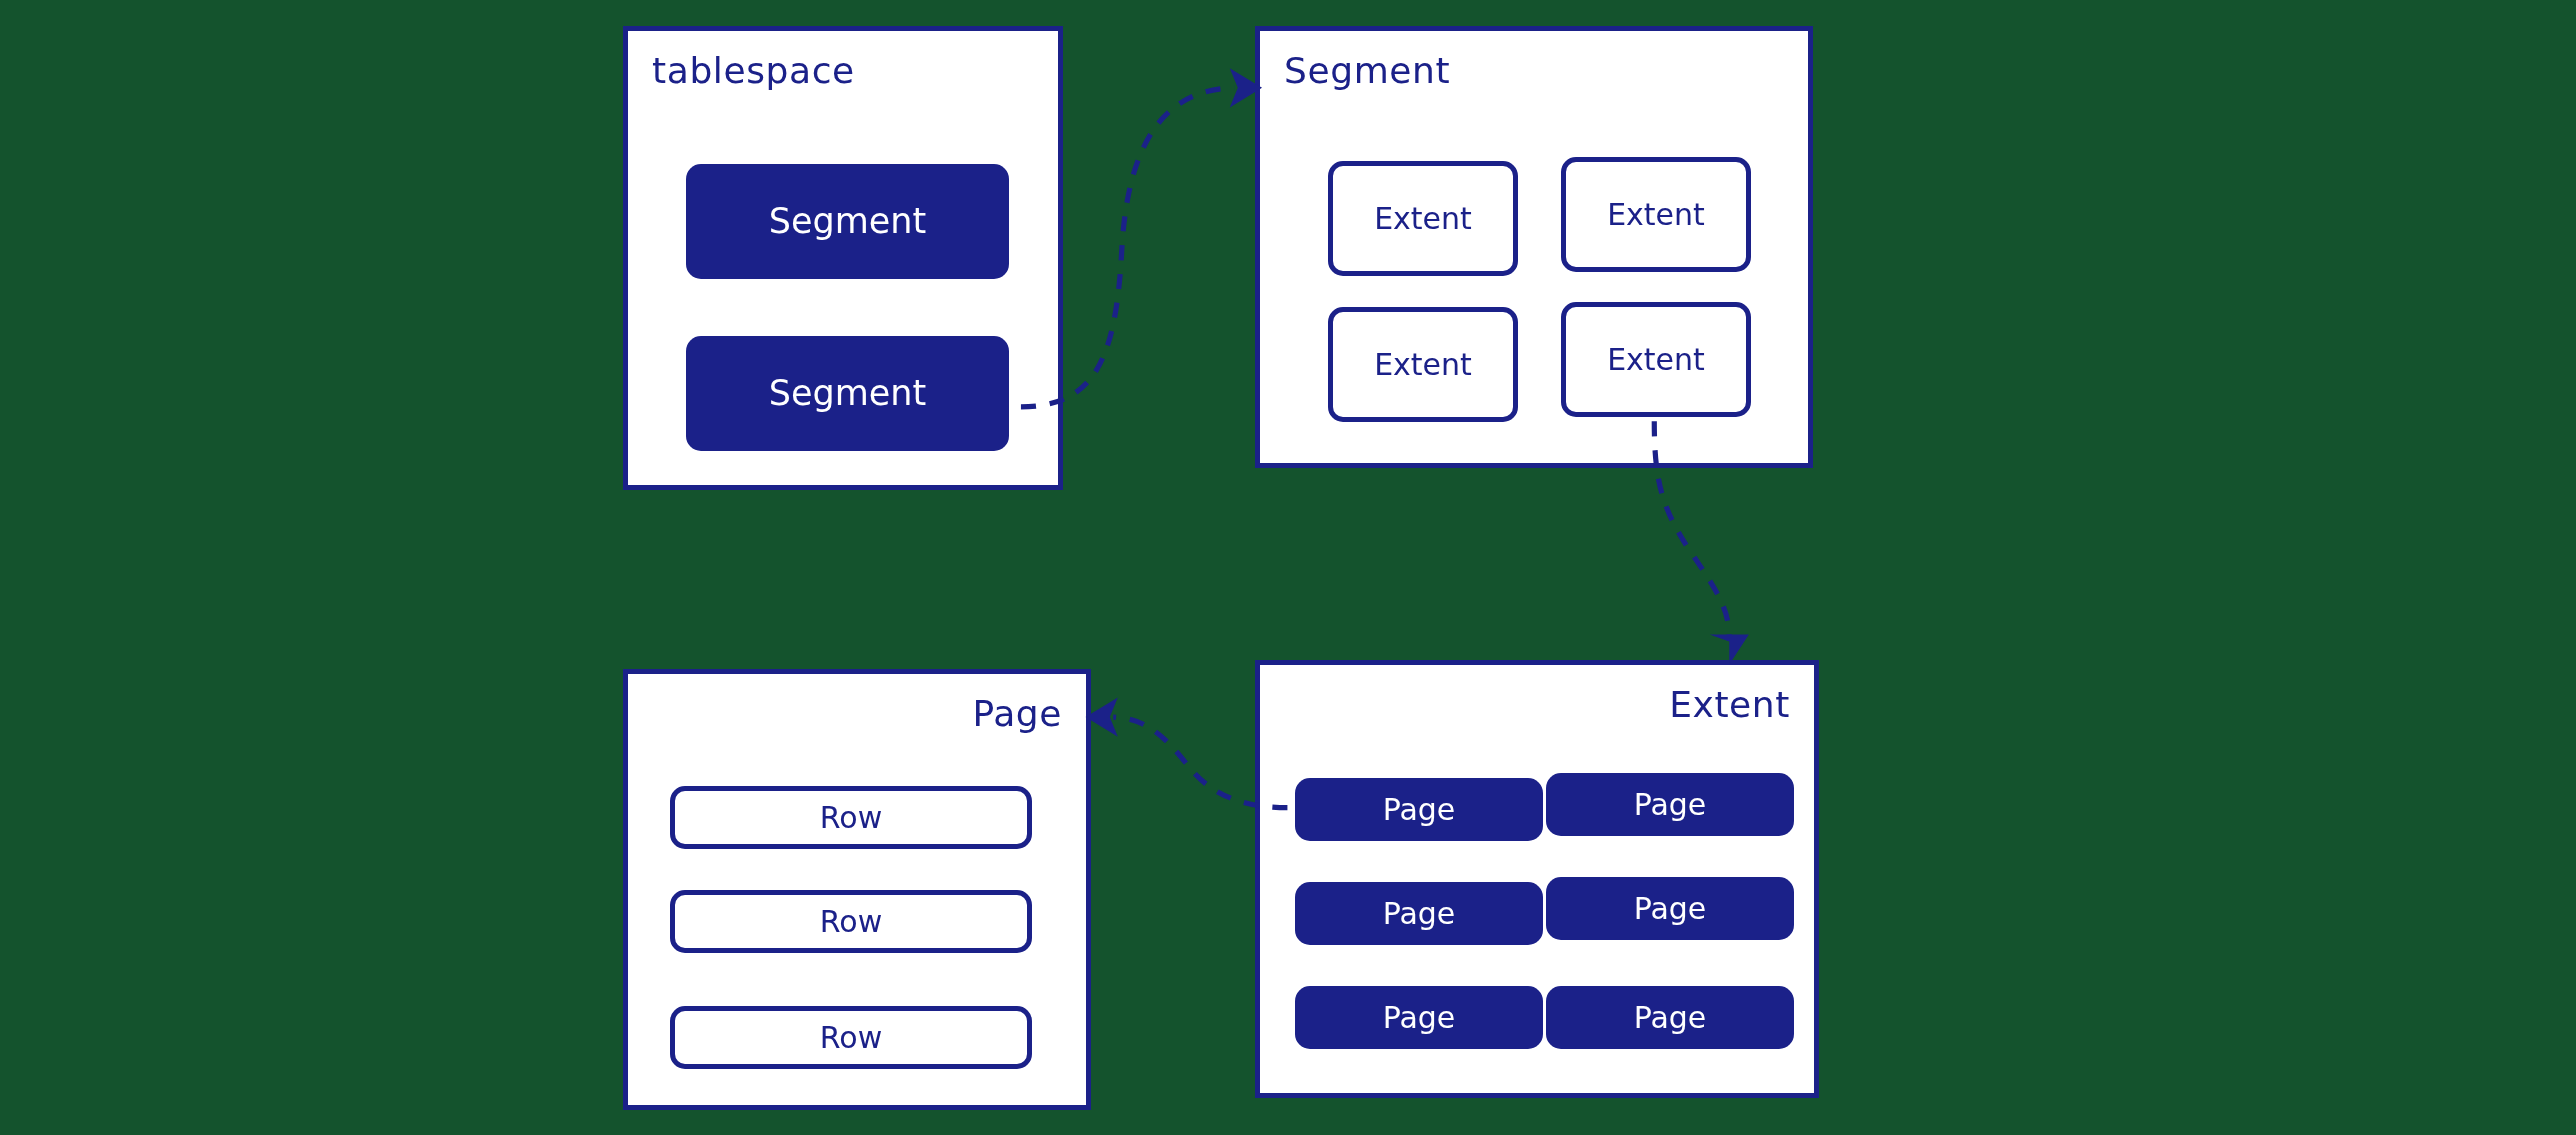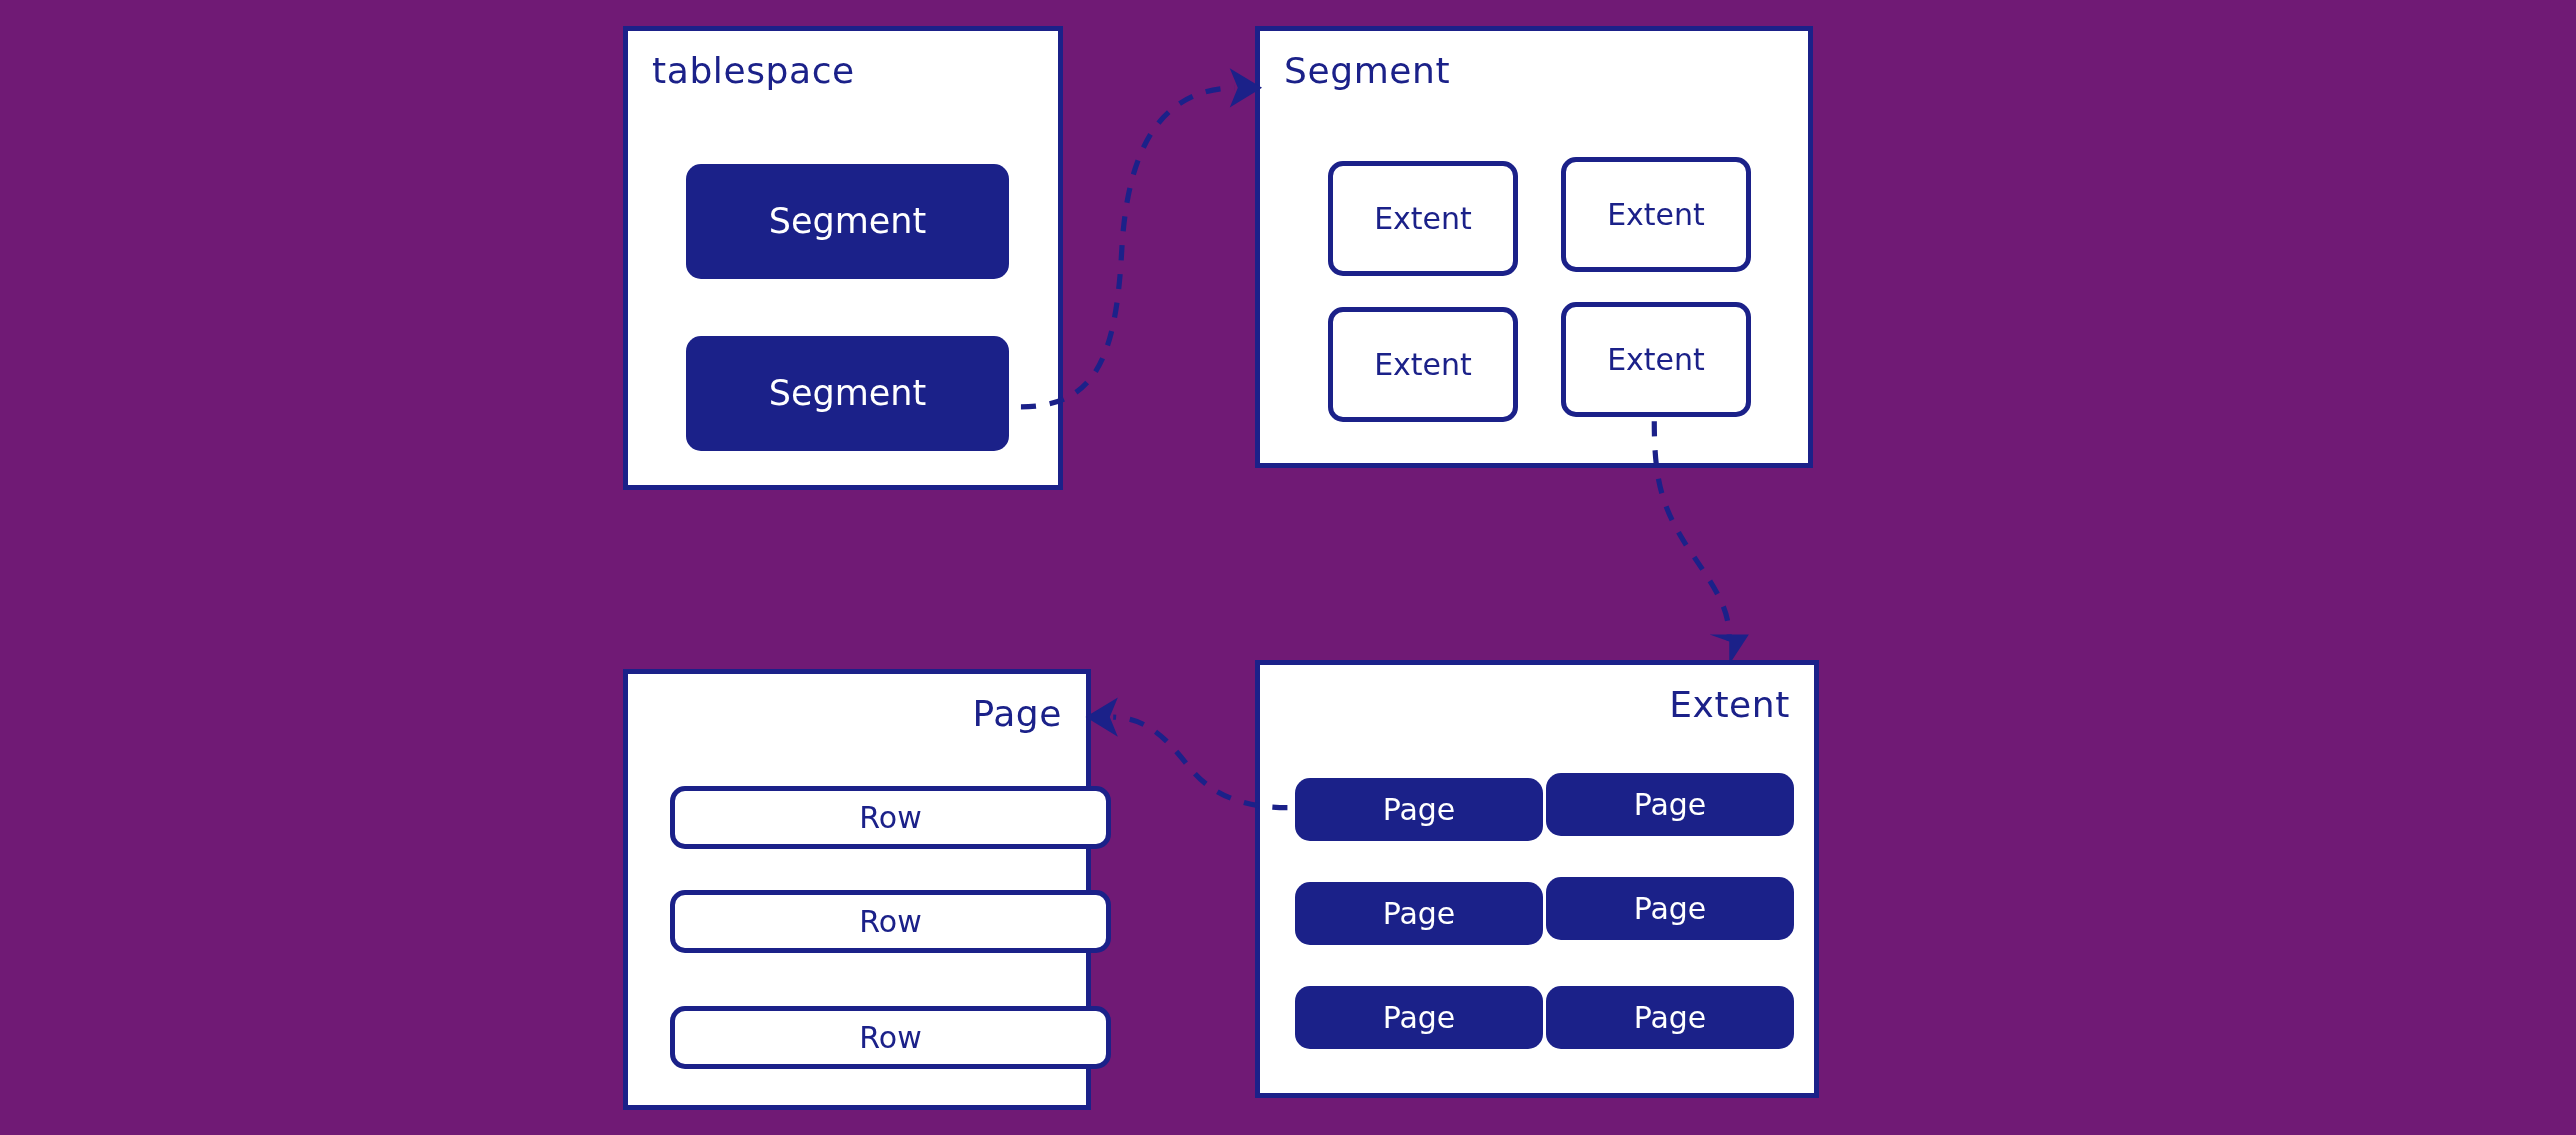--- a/index.html
+++ b/index.html
@@ -8,21 +8,21 @@
     padding: 0;
     background: #ffffff;
   }
   body {
     font-family: "DejaVu Sans", sans-serif;
   }
   #canvas {
     position: relative;
     width: 2576px;
     height: 1136px;
-    background: #701a75;
+    background: #14532d;
     overflow: hidden;
   }
 
   
   .container-box {
     position: absolute;
     background: #ffffff;
     border: 5.2px solid #1B2189;
     box-sizing: border-box;
   }
@@ -59,21 +59,21 @@
   .node.outlined {
     background: #ffffff;
     color: #1B2189;
     border: 5.2px solid #1B2189;
     border-radius: 15px;
   }
 
   
   .seg-node  { width: 323px; height: 115px; font-size: 35px; left: 58px; }
   .ext-node  { width: 190px; height: 115px; font-size: 30px; border-radius: 17.3px; }
-  .row-node  { width: 441px; height: 63px; font-size: 30px; left: 42px; border-radius: 12.7px; }
+  .row-node  { width: 362px; height: 63px; font-size: 30px; left: 42px; border-radius: 12.7px; }
   .page-node { width: 248px; height: 63px; font-size: 30px; border-radius: 11.5px; }
 
   
   #connectors {
     position: absolute;
     left: 0;
     top: 0;
     width: 2576px;
     height: 1136px;
     pointer-events: none;

